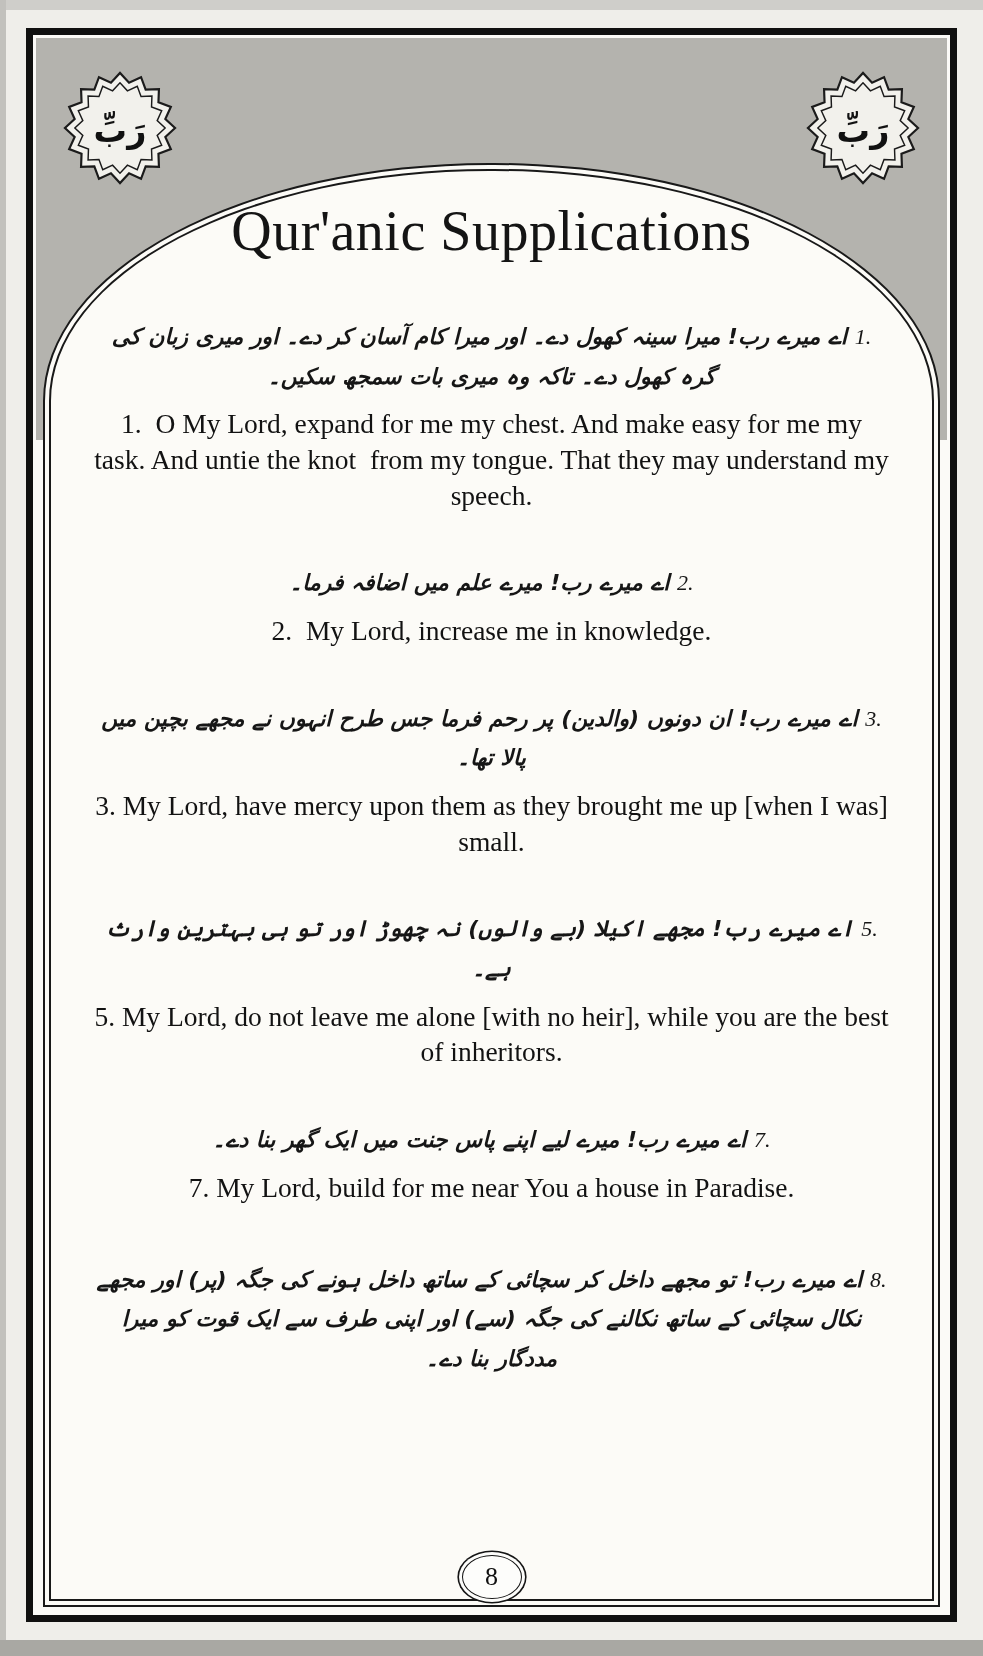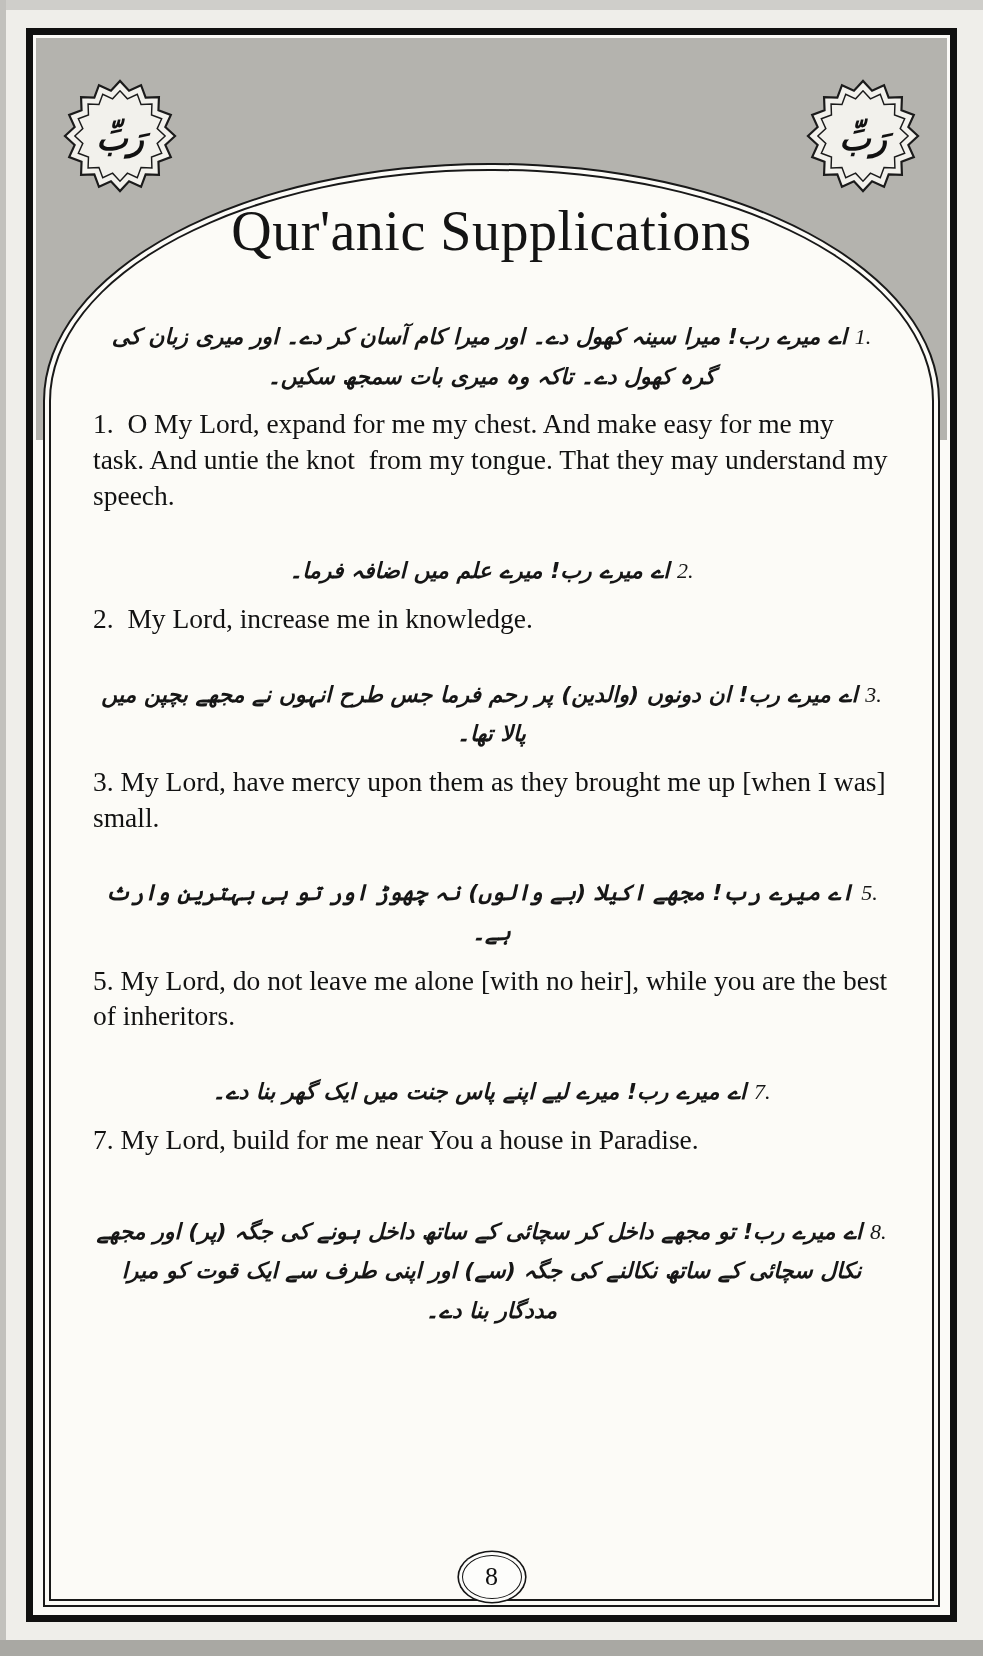--- a/index.html
+++ b/index.html
@@ -36,41 +36,41 @@
   .content {
     position:relative; height:100%; box-sizing:border-box;
     padding:34px 48px 80px; overflow:hidden;
   }
   h1.title {
     margin:0; text-align:center;
     font-family:"Liberation Serif", serif;
     font-size:56px; font-weight:400; color:#141414; letter-spacing:0.5px;
   }
 
-  .sp { margin-top:38px; }
+  .sp { margin-top:50px; }
   .sp.first  { margin-top:54px; }
   .sp.eighth { margin-top:54px; }
 
   .urdu {
     direction:rtl; text-align:center;
     font-family:"DejaVu Sans", sans-serif;
     font-size:22px; font-weight:700; color:#161616;
     line-height:1.8; margin:0 0 10px 0;font-style:italic;
   }
   .u-num {
     font-family:"Liberation Serif", serif;
     font-weight:400; font-size:22px; color:#161616;
   }
   .english {
-    margin:0; 
+    margin:0; text-align:center;
     font-size:27.5px; line-height:1.3; color:#121212;
     white-space:pre-wrap;
   }
 
-  .medallion { position:absolute; top:42px; width:118px; height:118px;font-style:italic; }
+  .medallion { position:absolute; top:34px; width:118px; height:118px; }
   .medallion.left  { left:28px; }
   .medallion.right { right:28px; }
 
   .page-oval {
     position:absolute; left:50%; bottom:6px; transform:translateX(-50%);
     width:58px; height:42px;
     background:#fdfdfb;
     border:1.6px solid #141414; border-radius:50%;
     box-shadow:0 0 0 3px #fdfdfb, 0 0 0 4.6px #141414;
     display:flex; align-items:center; justify-content:center;

